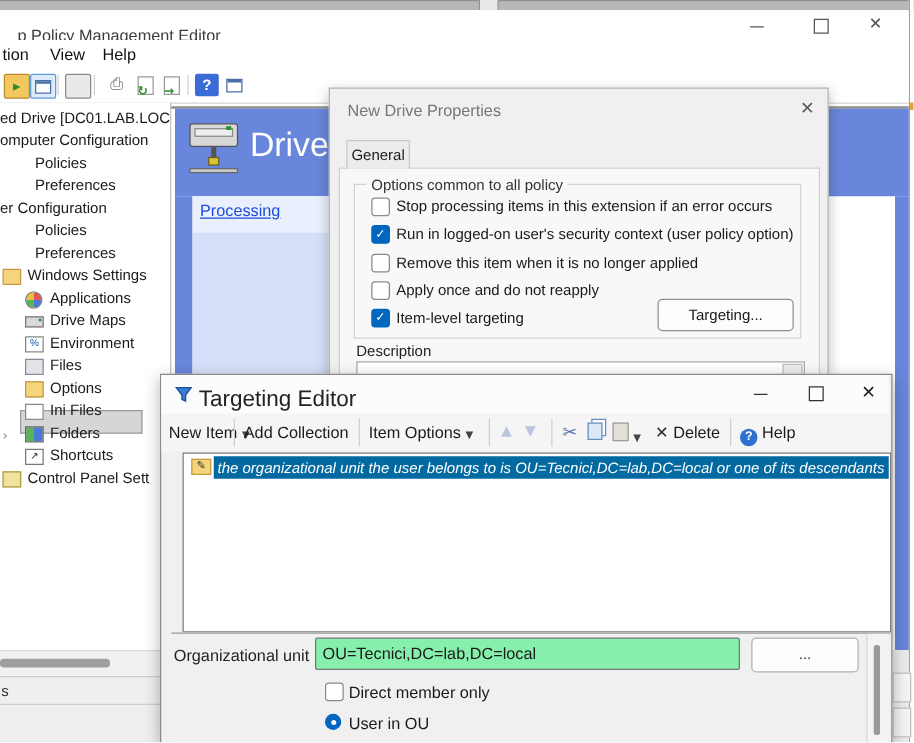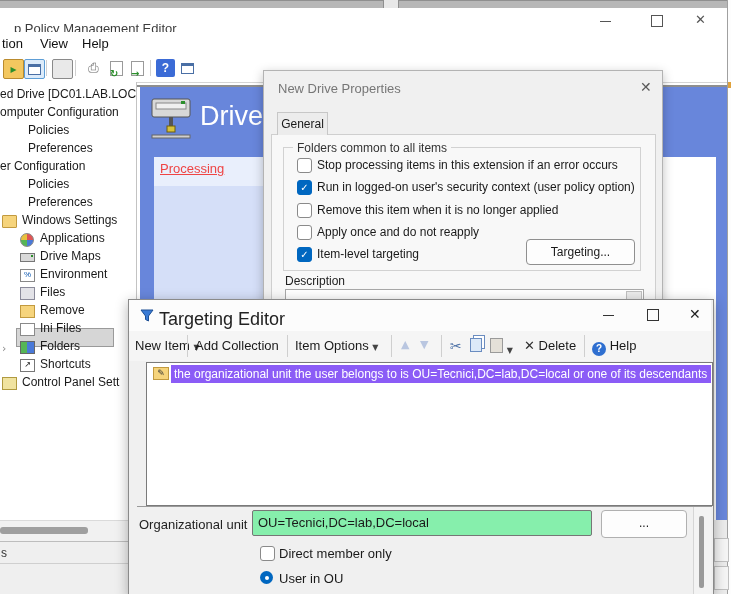--- a/index.html
+++ b/index.html
@@ -58,21 +58,21 @@
   .sfrag{left:1px;top:546px;font-size:12px;color:#333;}
   
   .paneltop{left:137px;top:85px;width:590px;height:2px;background:#8f8f8f;}
   .banner{left:140px;top:87px;width:587px;height:70px;background:#6886db;overflow:hidden;}
   .bannertext{left:60px;top:14px;font-size:27px;color:#fff;white-space:nowrap;}
   .bluesideL{left:140px;top:157px;width:14px;height:150px;background:#6886db;}
   .bluesideR{left:716px;top:157px;width:11px;height:363px;background:#6886db;}
   .mainwhite{left:154px;top:157px;width:562px;height:363px;background:#fff;}
   .lightcol{left:154px;top:186px;width:109px;height:121px;background:#d5dff8;}
   .procrow{left:154px;top:157px;width:109px;height:29px;background:#e9effc;}
-  .proclink{left:160px;top:161px;font-size:13px;color:#ef4444;text-decoration:underline;}
+  .proclink{left:160px;top:161px;font-size:13px;color:#1d4ed8;text-decoration:underline;}
   .behindgray{left:712px;top:520px;width:15px;height:74px;background:#ececec;}
   .behindbox{border:1px solid #c0c0c0;background:#f5f5f5;}
   
   .dlg{left:263px;top:70px;width:398px;height:232px;background:#f0f0f0;border:1px solid #b3b3b3;
        box-shadow:0 3px 10px rgba(0,0,0,.25);}
   .dlgtitle{left:14px;top:10px;font-size:13px;color:#767676;}
   .dlgclose{left:376px;top:8px;font-size:14px;color:#5a5a5a;}
   .tab{position:absolute;font-size:12px;text-align:center;border:1px solid #c7c7c7;background:#ececec;}
   .tab.inactive{left:13px;top:41px;width:49px;height:22px;line-height:22px;border-bottom:none;}
   .tab.active{left:62px;top:37px;width:58px;height:27px;line-height:27px;background:#f8f8f8;border-bottom:1px solid #f8f8f8;z-index:2;}
@@ -103,22 +103,22 @@
   .toolsep{position:absolute;top:4px;width:1px;height:22px;background:#cfcfcf;}
   .arr{font-size:11px;color:#b9c6e0;}
   .copyico{display:inline-block;width:10px;height:12px;border:1px solid #6a8cc0;background:#dce9f8;box-shadow:3px -3px 0 -1px #fff,3px -3px 0 0 #6a8cc0;}
   .pasteico{display:inline-block;width:11px;height:13px;border:1px solid #9a9a9a;background:#e4e0d8;}
   .delx{font-weight:bold;color:#2f2f2f;}
   .helpdot{display:inline-block;width:14px;height:14px;border-radius:50%;background:#2f6fd0;color:#fff;
            font-size:10px;font-weight:bold;text-align:center;line-height:14px;vertical-align:-2px;}
   .telist{left:17px;top:62px;width:565px;height:142px;background:#fff;border:1px solid #7a7a7a;}
   .ouicon{position:absolute;left:6px;top:4px;width:14px;height:11px;background:#f6d47c;border:1px solid #c29a3f;
           font-size:9px;line-height:10px;text-align:center;color:#333;}
-  .selrow{position:absolute;left:24px;top:2px;right:1px;height:18px;background:#8b5cf6;color:#fff;
-          font-size:12px;line-height:18px;padding-left:3px;white-space:nowrap;overflow:hidden;}
+  .selrow{position:absolute;left:24px;top:2px;right:1px;height:18px;background:#0369a1;color:#fff;
+          font-size:12px;line-height:18px;padding-left:3px;white-space:nowrap;overflow:hidden;font-style:italic;}
   .tebottom{left:8px;top:206px;width:575px;height:89px;background:#f0f0f0;border-top:1px solid #9a9a9a;}
   .oulabel{left:10px;top:217px;font-size:13px;color:#222;}
   .oufield{left:123px;top:210px;width:333px;height:24px;background:#86efac;border:1px solid #767676;border-radius:2px;
            font-size:13px;line-height:24px;padding-left:5px;white-space:nowrap;overflow:hidden;}
   .browsebtn{left:472px;top:210px;width:84px;height:26px;background:#fdfdfd;border:1px solid #b0b0b0;border-radius:4px;
              font-size:12px;text-align:center;line-height:24px;}
   .vscroll{left:564px;top:207px;width:17px;height:88px;background:#f3f3f3;border-left:1px solid #d5d5d5;}
   .vthumb{left:570px;top:216px;width:5px;height:72px;background:#9a9a9a;border-radius:2px;}
   .cbrow2{position:absolute;left:131px;height:14px;font-size:13px;}
   .radio{position:absolute;left:0;top:0;width:13px;height:13px;border-radius:50%;background:#0067c0;}
@@ -188,21 +188,21 @@
     <div class="trow" style="left:20px;top:184px;">
       <span class="ti ti-env" style="left:0;">%</span>
       <span style="position:absolute;left:20px;">Environment</span>
       </div>
     <div class="trow" style="left:20px;top:202px;">
       <span class="ti ti-files" style="left:0;"></span>
       <span style="position:absolute;left:20px;">Files</span>
       </div>
     <div class="trow" style="left:20px;top:220px;">
       <span class="ti ti-folders" style="left:0;"></span>
-      <span style="position:absolute;left:20px;">Remove</span>
+      <span style="position:absolute;left:20px;">Options</span>
       </div>
     <div class="trow" style="left:20px;top:238px;">
       <span class="ti ti-ini" style="left:0;"></span>
       <span style="position:absolute;left:20px;">Ini Files</span>
       </div>
     <div class="trow" style="left:2px;top:256px;">
       <span class="chev glyph" style="left:0;">›</span>
       <span class="ti ti-reg" style="left:18px;"></span>
       <span style="position:absolute;left:38px;">Folders</span>
       </div>
@@ -244,21 +244,21 @@
   <div class="abs behindgray"></div>
   <div class="abs behindbox" style="left:714px;top:538px;width:13px;height:22px;"></div>
   <div class="abs behindbox" style="left:714px;top:566px;width:13px;height:22px;"></div>
 
   <div class="abs dlg">
     <span class="abs dlgtitle">New Drive Properties</span>
     <span class="abs dlgclose glyph">✕</span>
     <div class="abs tabpage"></div>
     <div class="tab inactive">General</div>
     <div class="abs groupbox"></div>
-    <span class="abs grouplabel">Folders common to all items</span>
+    <span class="abs grouplabel">Options common to all policy</span>
 
     <div class="optrow" style="top:87px;">
       <span class="cb"></span>
       <span class="optlabel">Stop processing items in this extension if an error occurs</span>
       </div>
     <div class="optrow" style="top:109px;">
       <span class="cb on glyph">✓</span>
       <span class="optlabel">Run in logged-on user's security context (user policy option)</span>
       </div>
     <div class="optrow" style="top:132px;">

